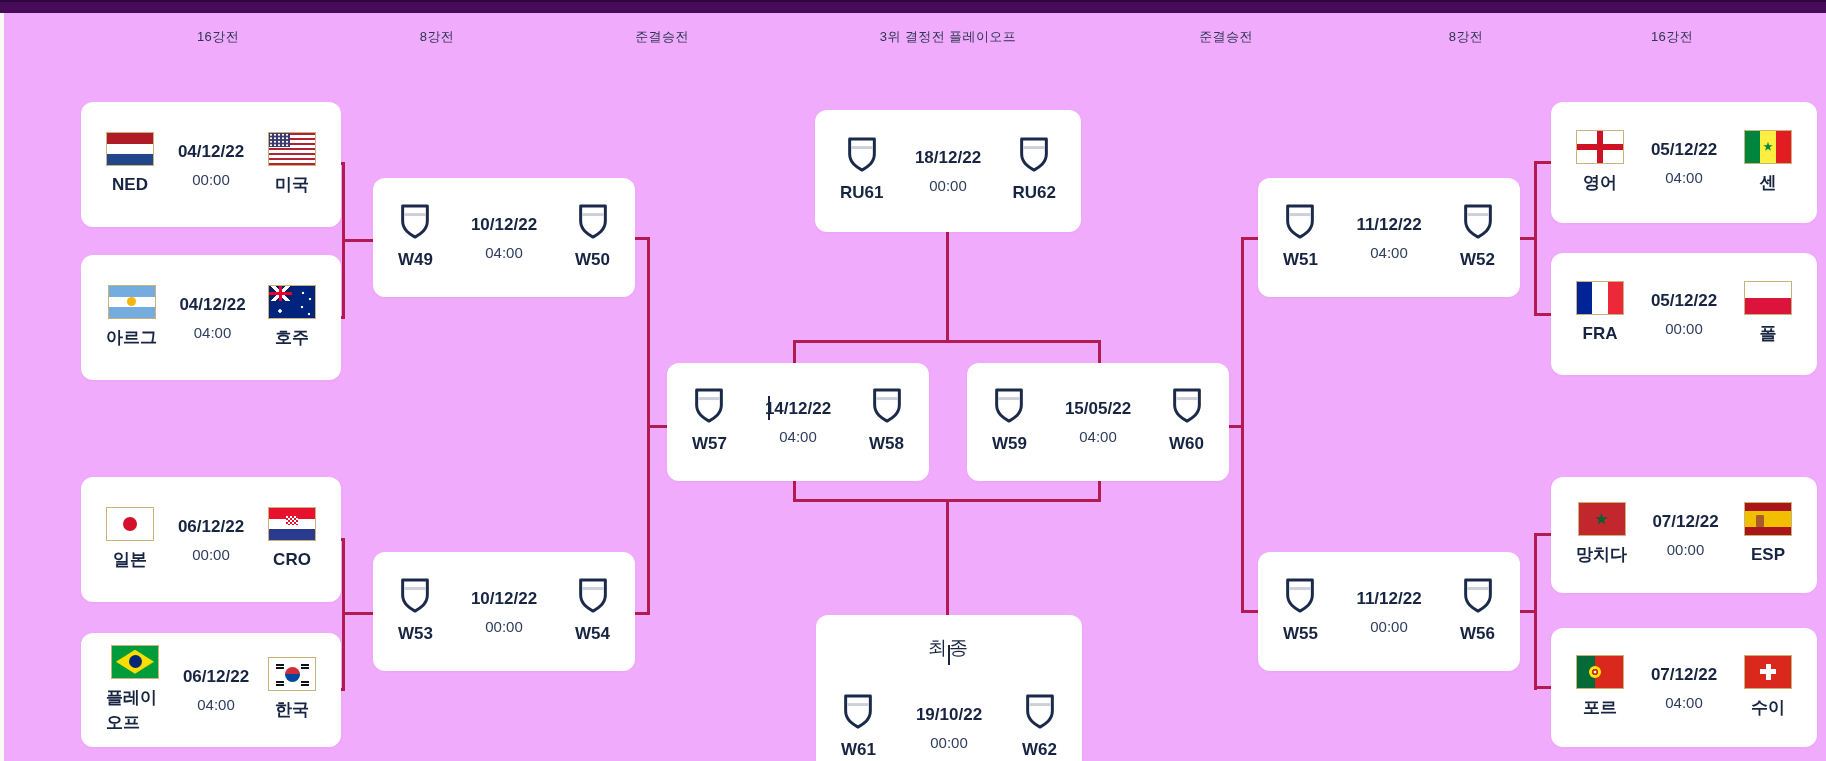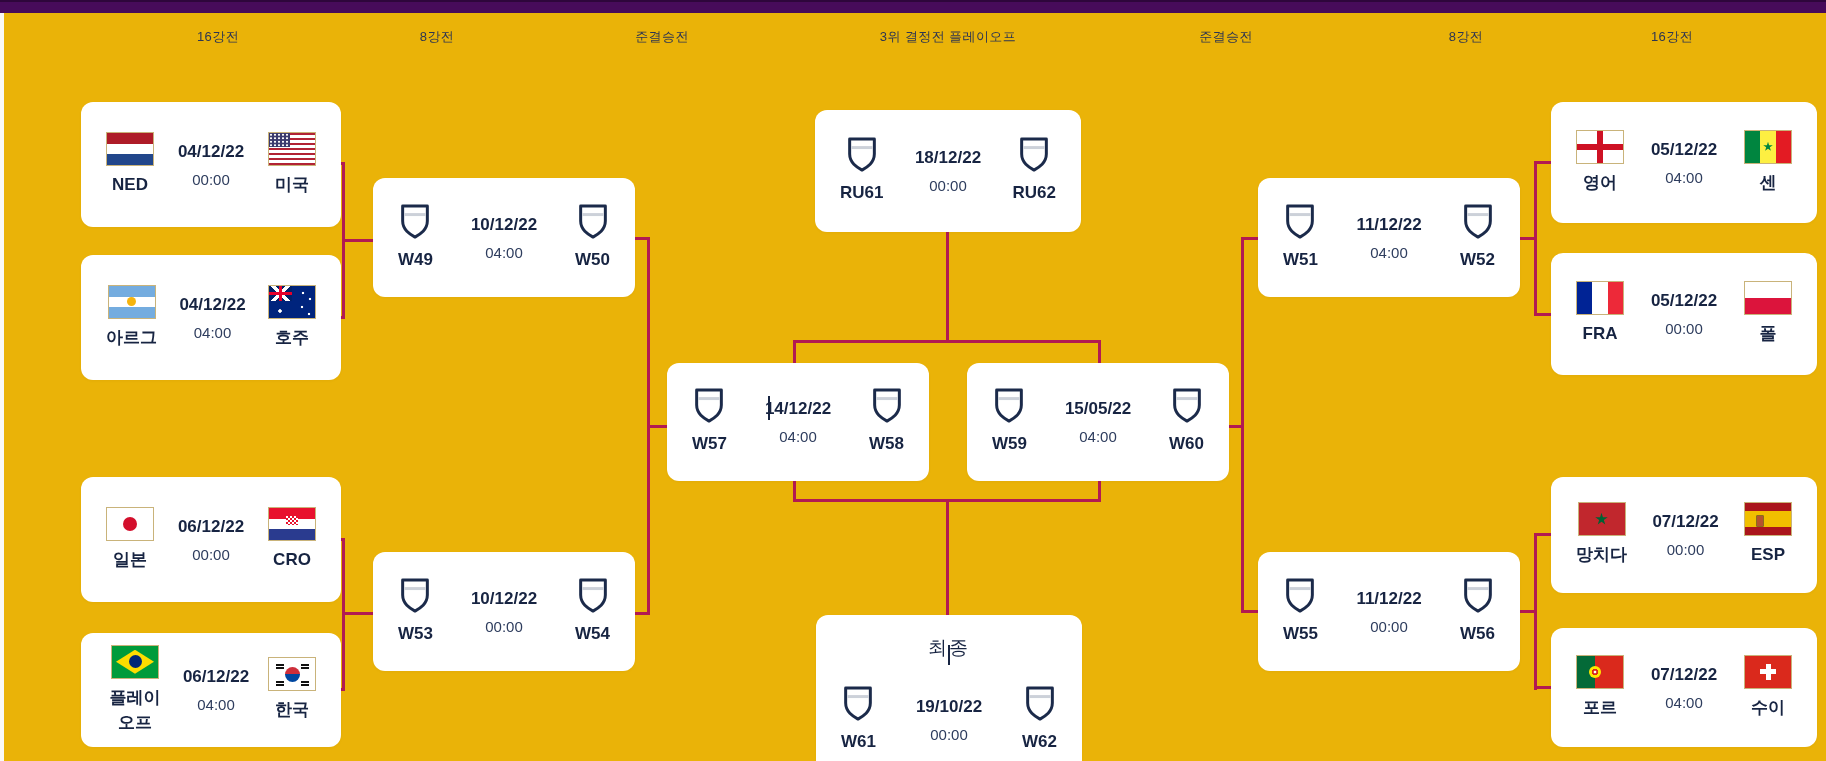--- a/index.html
+++ b/index.html
@@ -1,30 +1,30 @@
 <!DOCTYPE html>
 <html><head>
 <meta charset="utf-8">
 <style>
   html,body{margin:0;padding:0;background:#d8d5cc;}
-  .stage{position:relative;width:1826px;height:761px;background:#eab308;overflow:hidden;
+  .stage{position:relative;width:1826px;height:761px;background:#f0abfc;overflow:hidden;
          font-family:"Liberation Sans","DejaVu Sans",sans-serif;color:#172442;}
   .topbar{position:absolute;left:0;top:0;width:100%;height:13px;background:#470b5a;border-top:2px solid #2e063b;box-sizing:border-box;}
   .edge{position:absolute;left:0;top:13px;width:4px;height:748px;background:#faf9f6;}
   .hdr{position:absolute;top:28px;transform:translateX(-50%);font-size:13px;color:#2c3552;letter-spacing:.4px;white-space:nowrap;}
   .ln{position:absolute;background:#b21a52;}
   .card{position:absolute;background:#fff;border-radius:12px;box-shadow:0 1px 3px rgba(40,30,10,.04);
         display:flex;align-items:center;justify-content:space-between;padding:0 25px;box-sizing:border-box;}
   .team,.mid{display:flex;flex-direction:column;align-items:center;}
-  .tname{font-size:17px;font-weight:700;margin-top:7px;max-width:58px;text-align:center;word-break:break-all;line-height:1.45;}
+  .tname{font-size:17px;font-weight:700;margin-top:7px;max-width:58px;text-align:left;word-break:break-all;line-height:1.45;}
   .date{font-size:17px;font-weight:700;white-space:nowrap;}
   .time{font-size:15px;color:#2e3d5e;margin-top:9px;}
   .shield{display:block;}
   .final-card{flex-direction:column;justify-content:flex-start;align-items:stretch;padding-top:20px;}
-  .final-title{text-align:center;font-size:19px;letter-spacing:2px;color:#172442;margin-bottom:24px;}
+  .final-title{text-align:center;font-size:19px;letter-spacing:2px;color:#172442;margin-bottom:32px;}
   .final-row{display:flex;align-items:center;justify-content:space-between;}
   .caret{position:absolute;width:2px;background:#172442;}
   
   .flag{position:relative;width:48px;height:34px;border:1px solid #c9b37a;box-sizing:border-box;background:#fff;overflow:hidden;flex:none;}
   .flag::before,.flag::after{content:"";position:absolute;}
   .f-ned{background:linear-gradient(180deg,#ae1c28 0 33.4%,#fff 33.4% 66.7%,#21468b 66.7%);}
   .f-usa{background:repeating-linear-gradient(180deg,#b22234 0 2.5px,#fff 2.5px 5px);}
   .f-usa::before{left:0;top:0;width:21px;height:14px;background-color:#3c3b6e;
     background-image:radial-gradient(#fff .7px,transparent .95px);background-size:4px 3.5px;}
   .f-arg{background:linear-gradient(180deg,#74acdf 0 33.4%,#fff 33.4% 66.7%,#74acdf 66.7%);}

